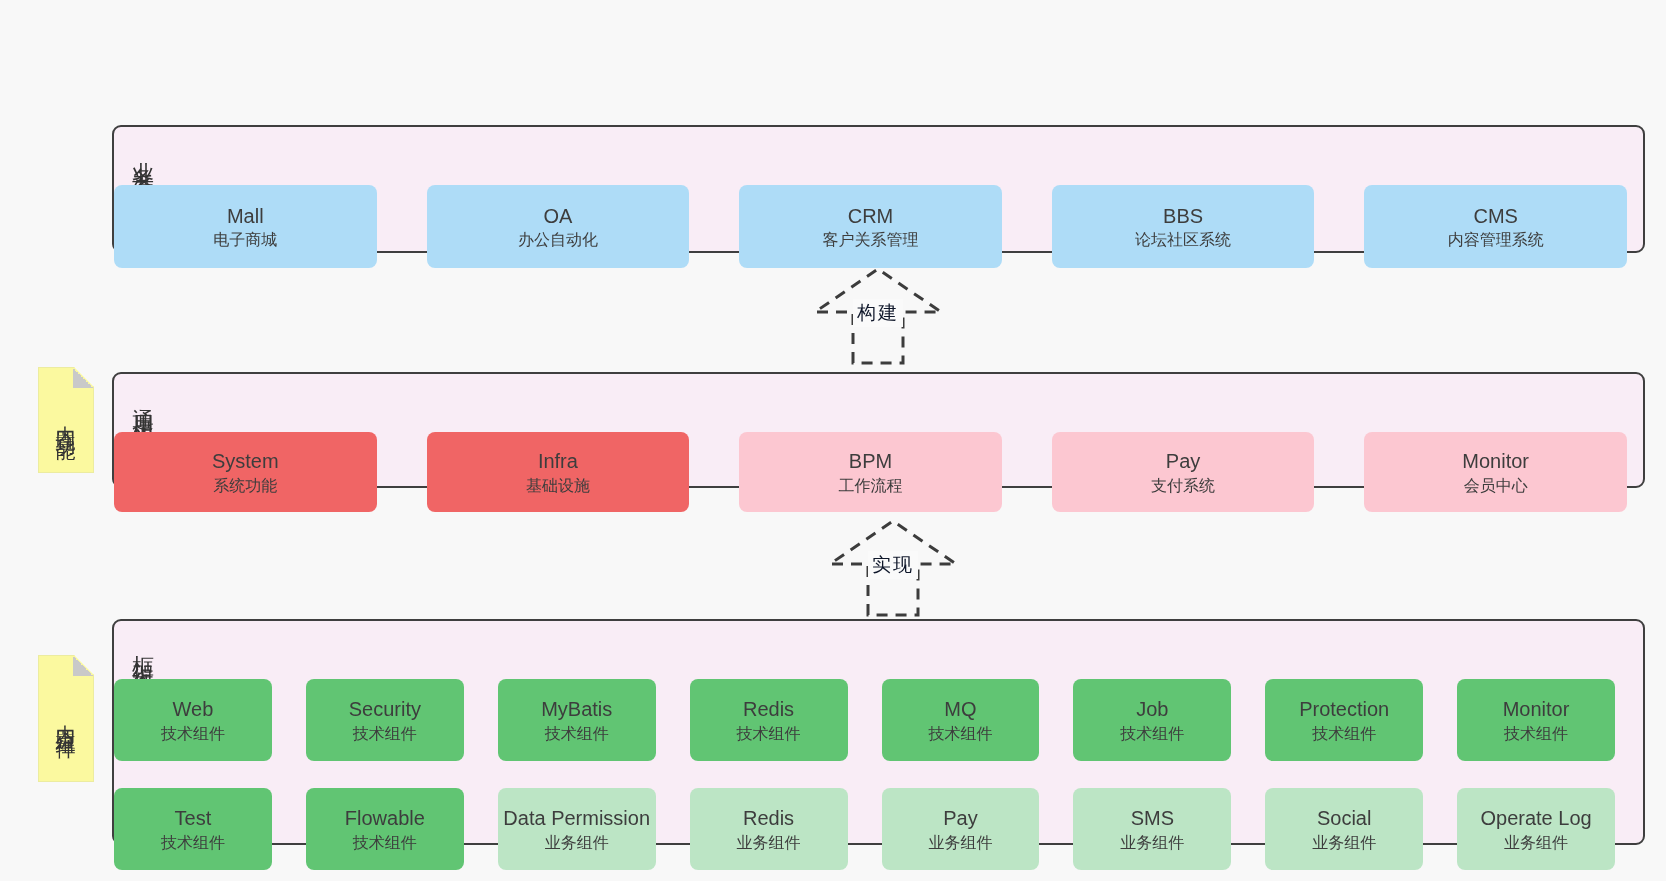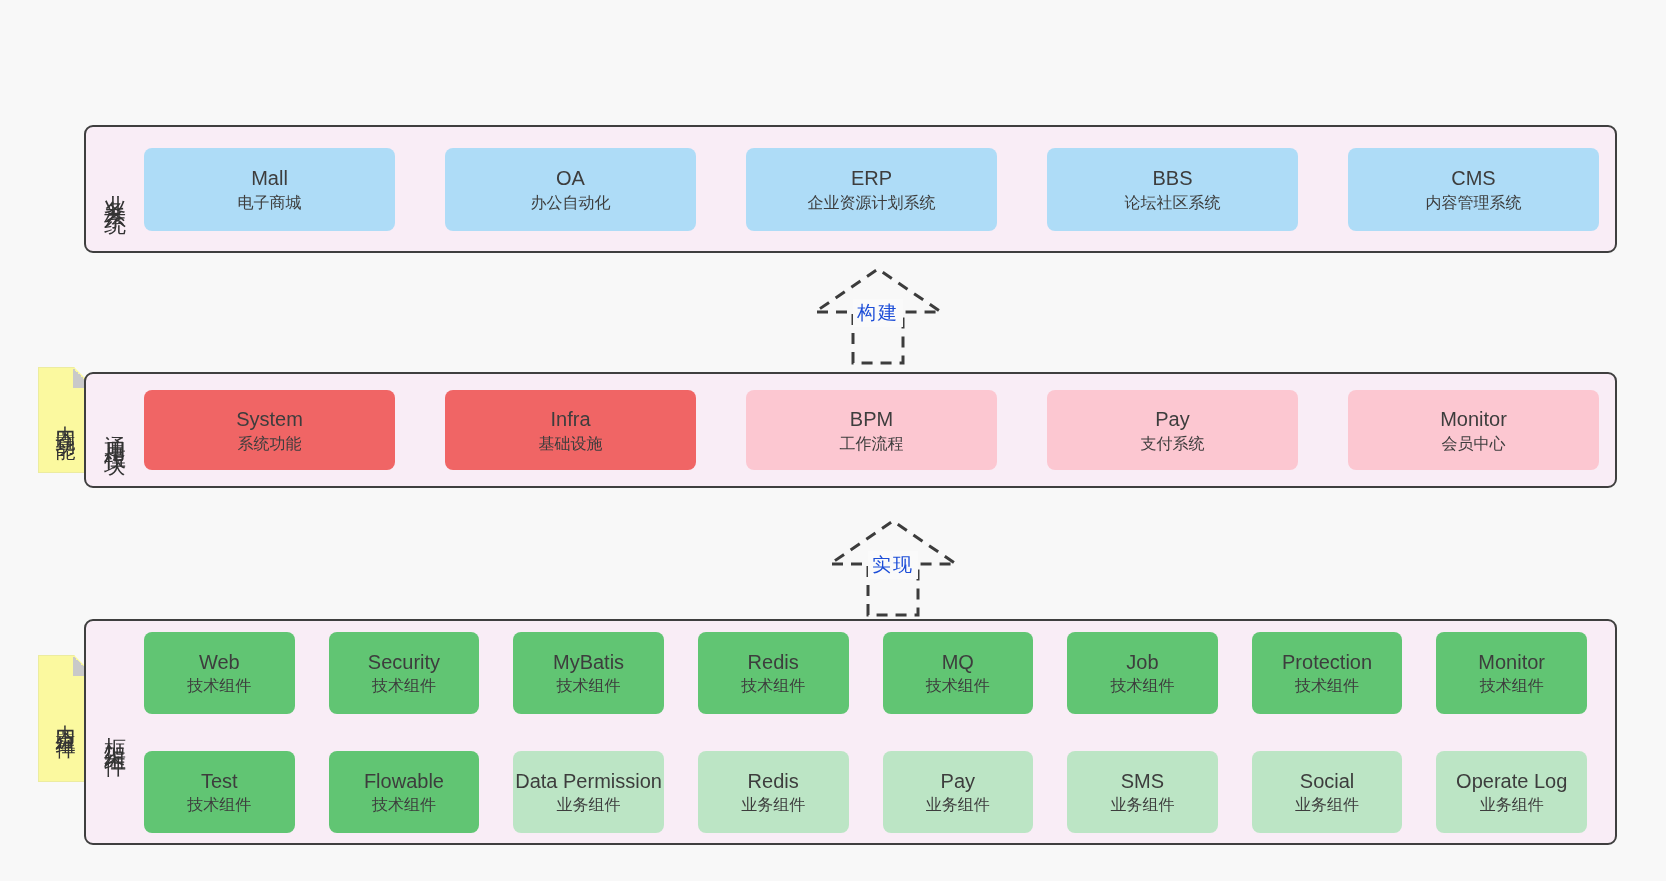--- a/index.html
+++ b/index.html
@@ -3,39 +3,39 @@
 <meta charset="utf-8">
 <style>
   html,body{margin:0;padding:0;}
   body{
     width:1666px;height:881px;position:relative;overflow:hidden;
     background:var(--page-bg,#f8f8f8);
     font-family:"Liberation Sans","DejaVu Sans",sans-serif;
     color:var(--text,#3d3d3d);
   }
   .container{
-    position:absolute;left:84px;width:1533px;box-sizing:border-box;
+    position:absolute;left:112px;width:1533px;box-sizing:border-box;
     border:2px solid var(--container-border,#3f3f3f);
     border-radius:9px;
     background:var(--container-bg,#f9edf6);
-    display:flex;z-index:2;
+    display:flex;z-index:2;flex-direction:column;
   }
   #layer-business{top:125px;height:128px;}
   #layer-modules{top:372px;height:116px;}
   #layer-components{top:619px;height:226px;}
 
   .vlabel{width:58px;display:flex;align-items:center;justify-content:center;flex:0 0 58px;}
   .vlabel span{
     writing-mode:vertical-rl;text-orientation:upright;
     font-size:22px;letter-spacing:6px;line-height:1;color:#333;
   }
   .boxes{flex:1;display:flex;align-items:center;gap:50px;padding:0 16px 0 0;}
   .boxes-grid{
     flex:1;display:grid;grid-template-columns:repeat(8,1fr);
-    gap:37px 34px;align-content:center;padding:0 28px 0 0;
+    gap:27px 34px;align-content:center;padding:0 28px 0 0;
   }
   .box{
     border-radius:8px;display:flex;flex-direction:column;
     align-items:center;justify-content:center;text-align:center;
     line-height:1.32;
   }
   .boxes .box{flex:1;height:83px;}
   #layer-modules .boxes .box{height:80px;}
   .boxes-grid .box{height:82px;}
   .box .t{font-size:20px;}
@@ -61,42 +61,42 @@
   #sticky-features{top:367px;height:106px;}
   #sticky-components{top:655px;height:127px;}
 
   .arrow{position:absolute;width:132px;height:100px;z-index:3;}
   #arrow-build{left:812px;top:266px;}
   #arrow-implement{left:827px;top:518px;}
   .arrow svg{position:absolute;left:0;top:0;}
   .arrow .alabel{
     position:absolute;left:50%;top:33px;transform:translateX(-50%);
     background:#fafafa;padding:1px 4px;font-size:19px;letter-spacing:2px;
-    white-space:nowrap;color:#1d4ed8;
+    white-space:nowrap;color:#0f172a;
   }
 </style>
 </head>
 <body>
 
 <div class="container" id="layer-business">
   <div class="vlabel">
       <span>业务系统</span>
     </div>
   <div class="boxes">
     <div class="box blue">
         <span class="t">Mall</span>
         <span class="d">电子商城</span>
       </div>
     <div class="box blue">
         <span class="t">OA</span>
         <span class="d">办公自动化</span>
       </div>
     <div class="box blue">
-        <span class="t">ERP</span>
-        <span class="d">企业资源计划系统</span>
+        <span class="t">CRM</span>
+        <span class="d">客户关系管理</span>
       </div>
     <div class="box blue">
         <span class="t">BBS</span>
         <span class="d">论坛社区系统</span>
       </div>
     <div class="box blue">
         <span class="t">CMS</span>
         <span class="d">内容管理系统</span>
       </div>
   </div>

